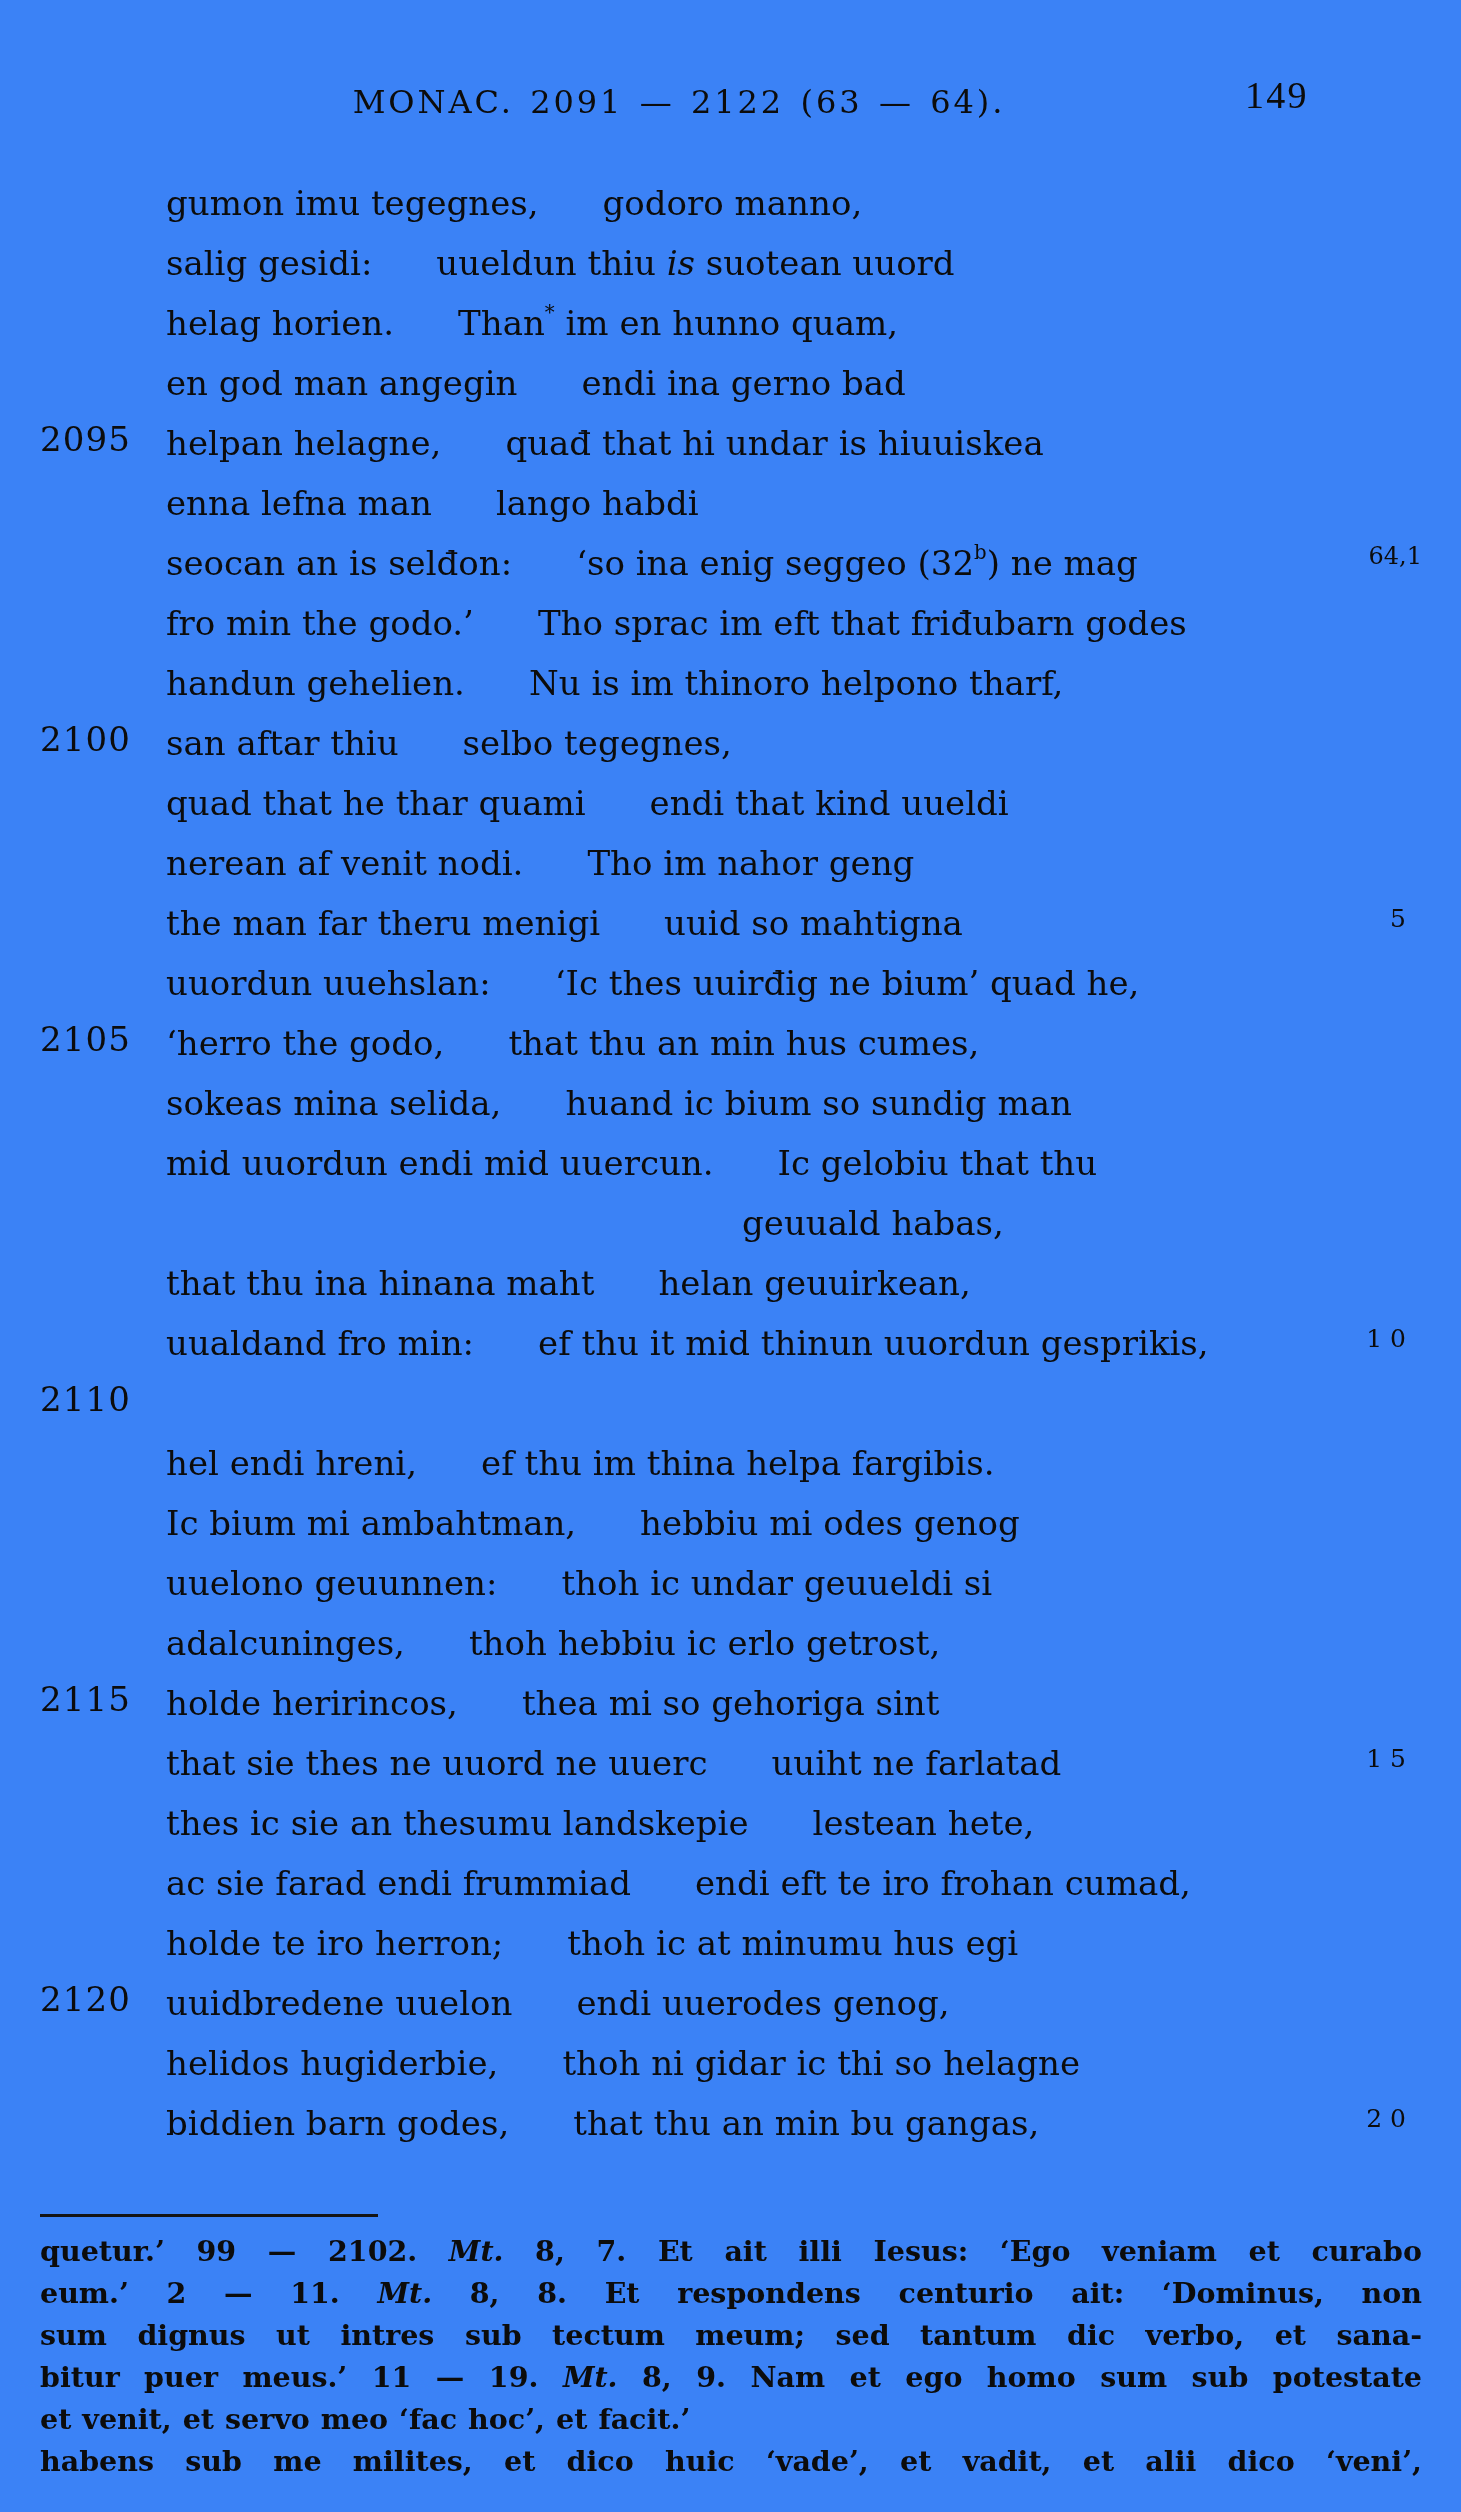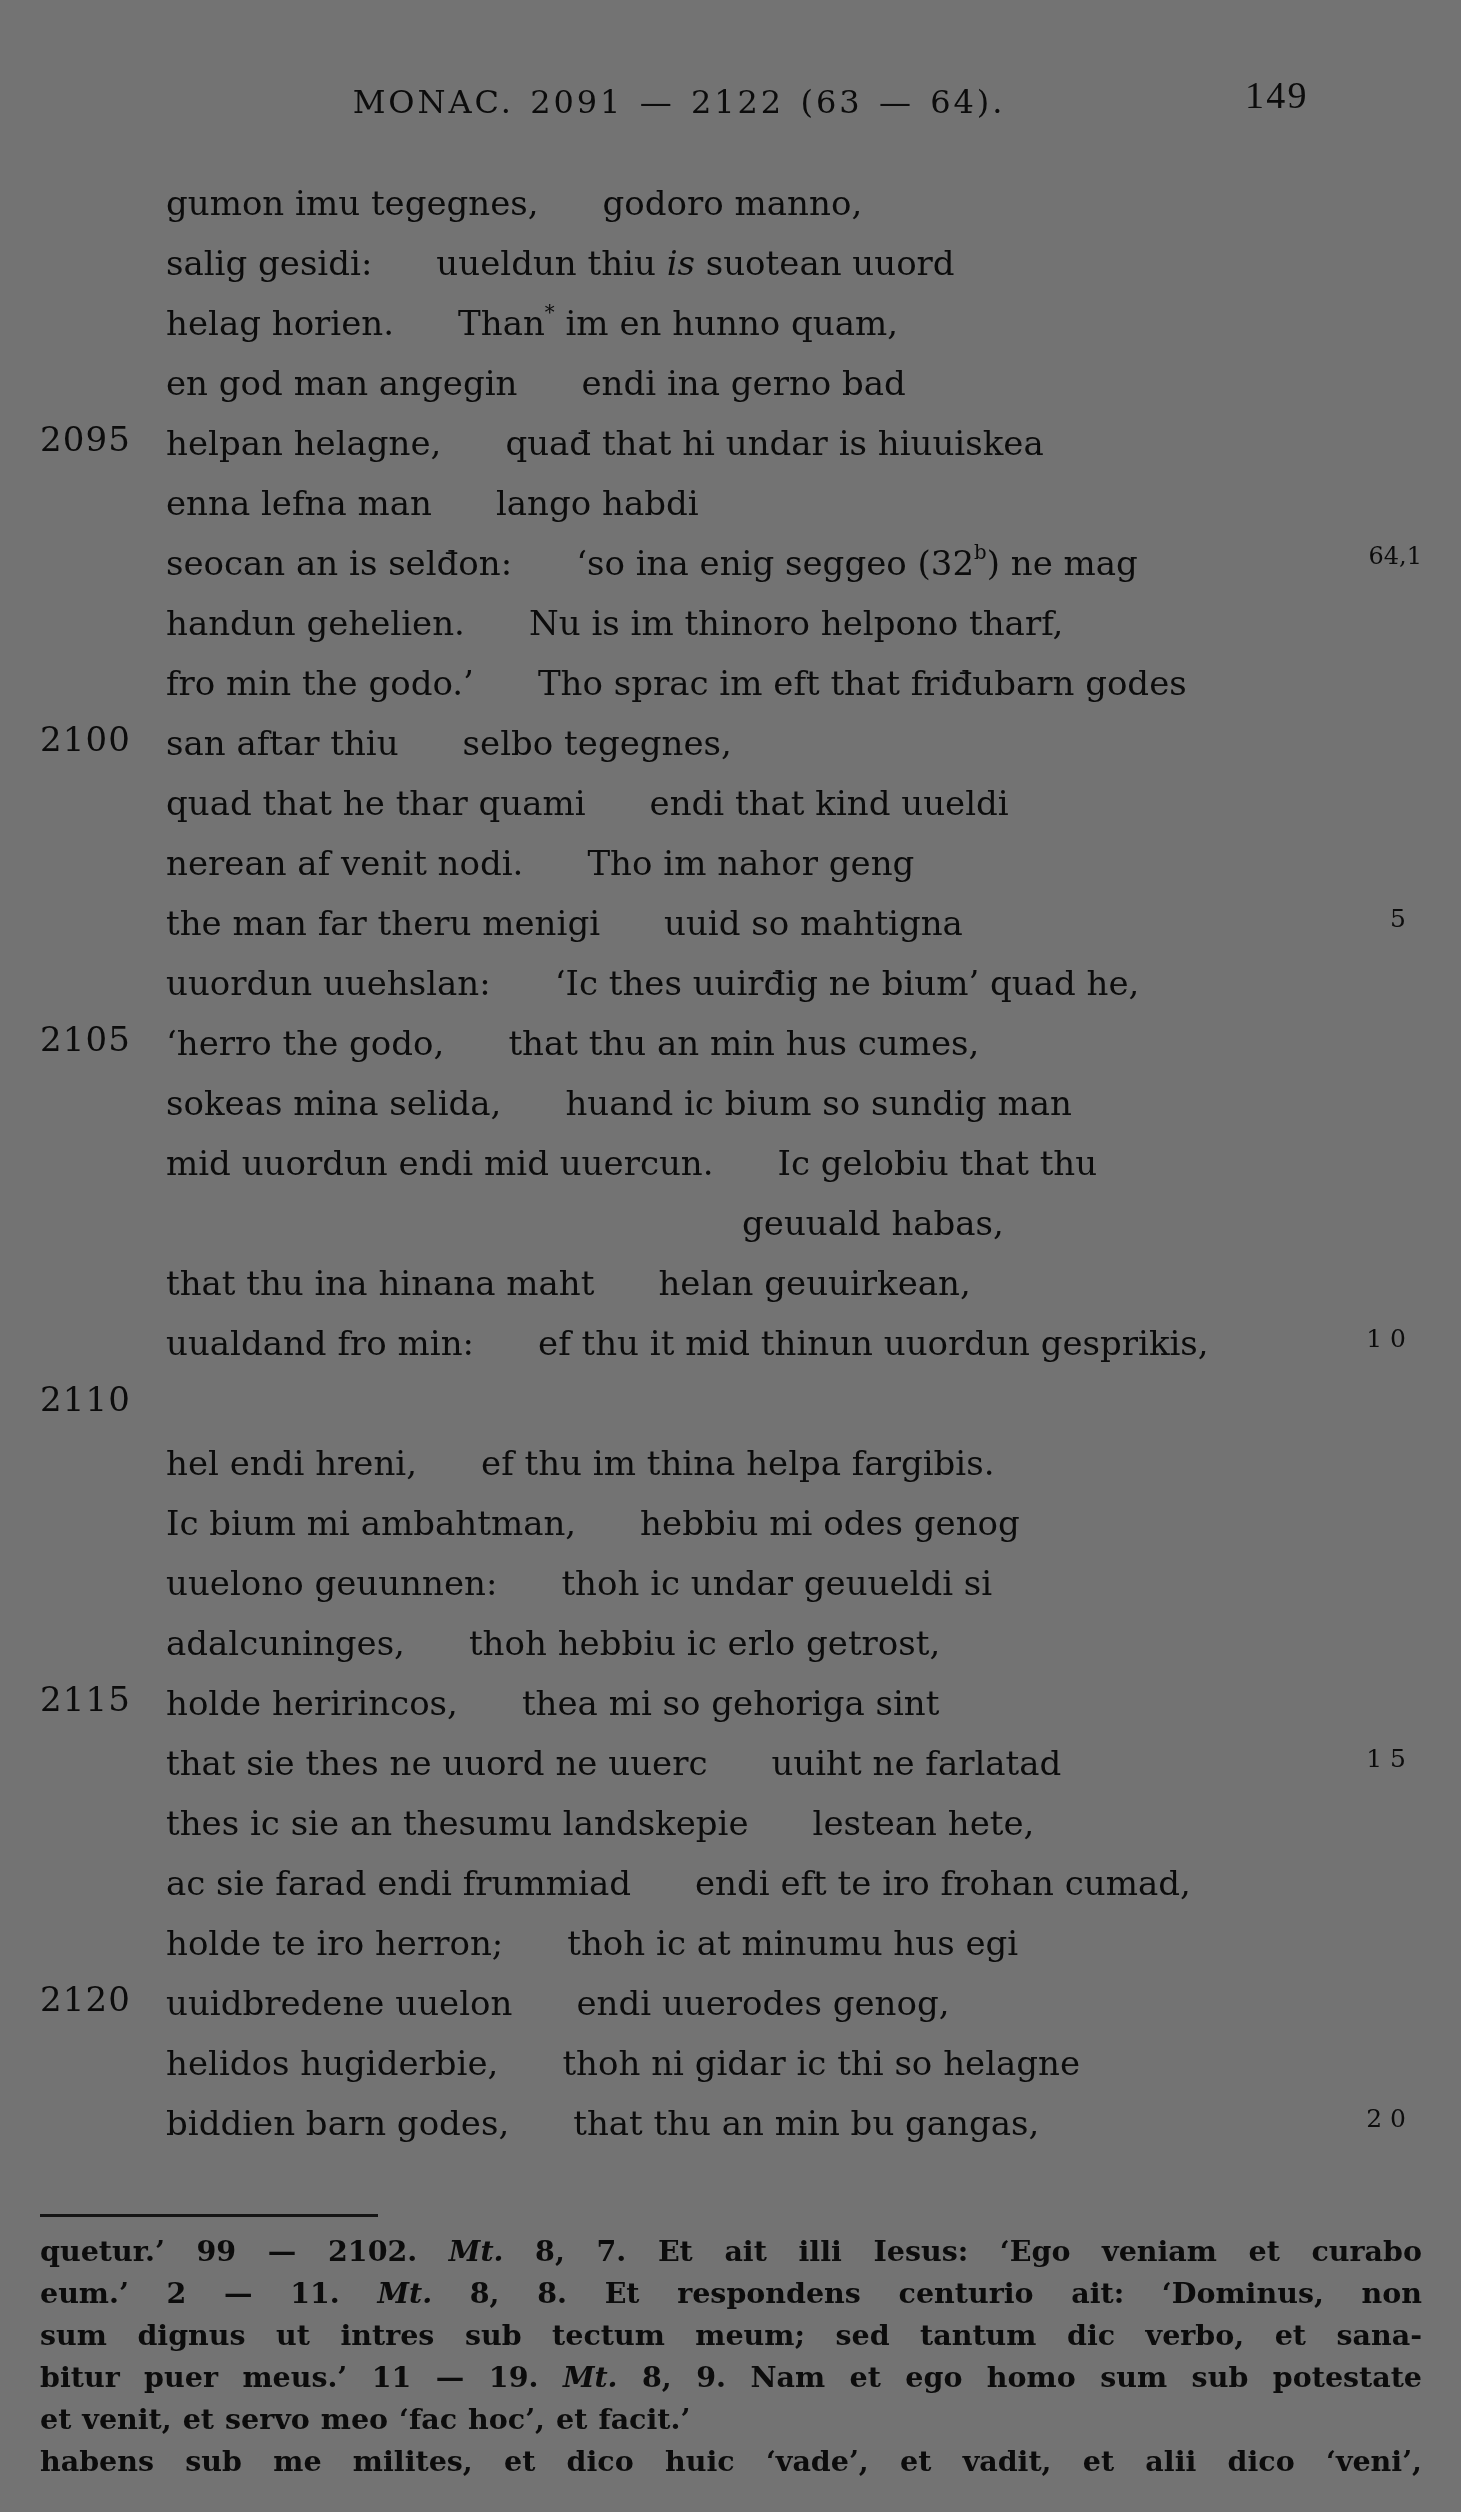--- a/index.html
+++ b/index.html
@@ -4,21 +4,21 @@
 <style>
   html, body {
     margin: 0; padding: 0;
     width: 1462px; height: 2512px;
     background: #ffffff;
     overflow: hidden;
   }
   .page {
     position: relative;
     width: 1462px; height: 2512px;
-    background: #737373;
+    background: #3b82f6;
     color: #0c0c0c;
     font-family: "DejaVu Serif", "Liberation Serif", serif;
   }
   
   .running-title {
     position: absolute;
     top: 83px; left: 679px;
     transform: translateX(-50%);
     font-size: 32px;
     letter-spacing: 2.9px;
@@ -118,24 +118,24 @@
         <span class="vtext"><span class="ha">helpan helagne,</span><span class="hb">quađ that hi undar is hiuuiskea</span></span>
       </div>
       <div class="vline">
         <span class="vtext"><span class="ha">enna lefna man</span><span class="hb">lango habdi</span></span>
       </div>
       <div class="vline">
         <span class="vtext"><span class="ha">seocan an is selđon:</span><span class="hb">‘so ina enig seggeo (32<sup>b</sup>) ne mag</span></span>
         <span class="mnote">64,1</span>
       </div>
       <div class="vline">
+        <span class="vtext"><span class="ha">fro min the godo.’</span><span class="hb">Tho sprac im eft that friđubarn godes</span></span>
+      </div>
+      <div class="vline">
         <span class="vtext"><span class="ha">handun gehelien.</span><span class="hb">Nu is im thinoro helpono tharf,</span></span>
-      </div>
-      <div class="vline">
-        <span class="vtext"><span class="ha">fro min the godo.’</span><span class="hb">Tho sprac im eft that friđubarn godes</span></span>
       </div>
       <div class="vline">
         <span class="vnum">2100</span>
         <span class="vtext"><span class="ha">san aftar thiu</span><span class="hb">selbo tegegnes,</span></span>
       </div>
       <div class="vline">
         <span class="vtext"><span class="ha">quad that he thar quami</span><span class="hb">endi that kind uueldi</span></span>
       </div>
       <div class="vline">
         <span class="vtext"><span class="ha">nerean af venit nodi.</span><span class="hb">Tho im nahor geng</span></span>

